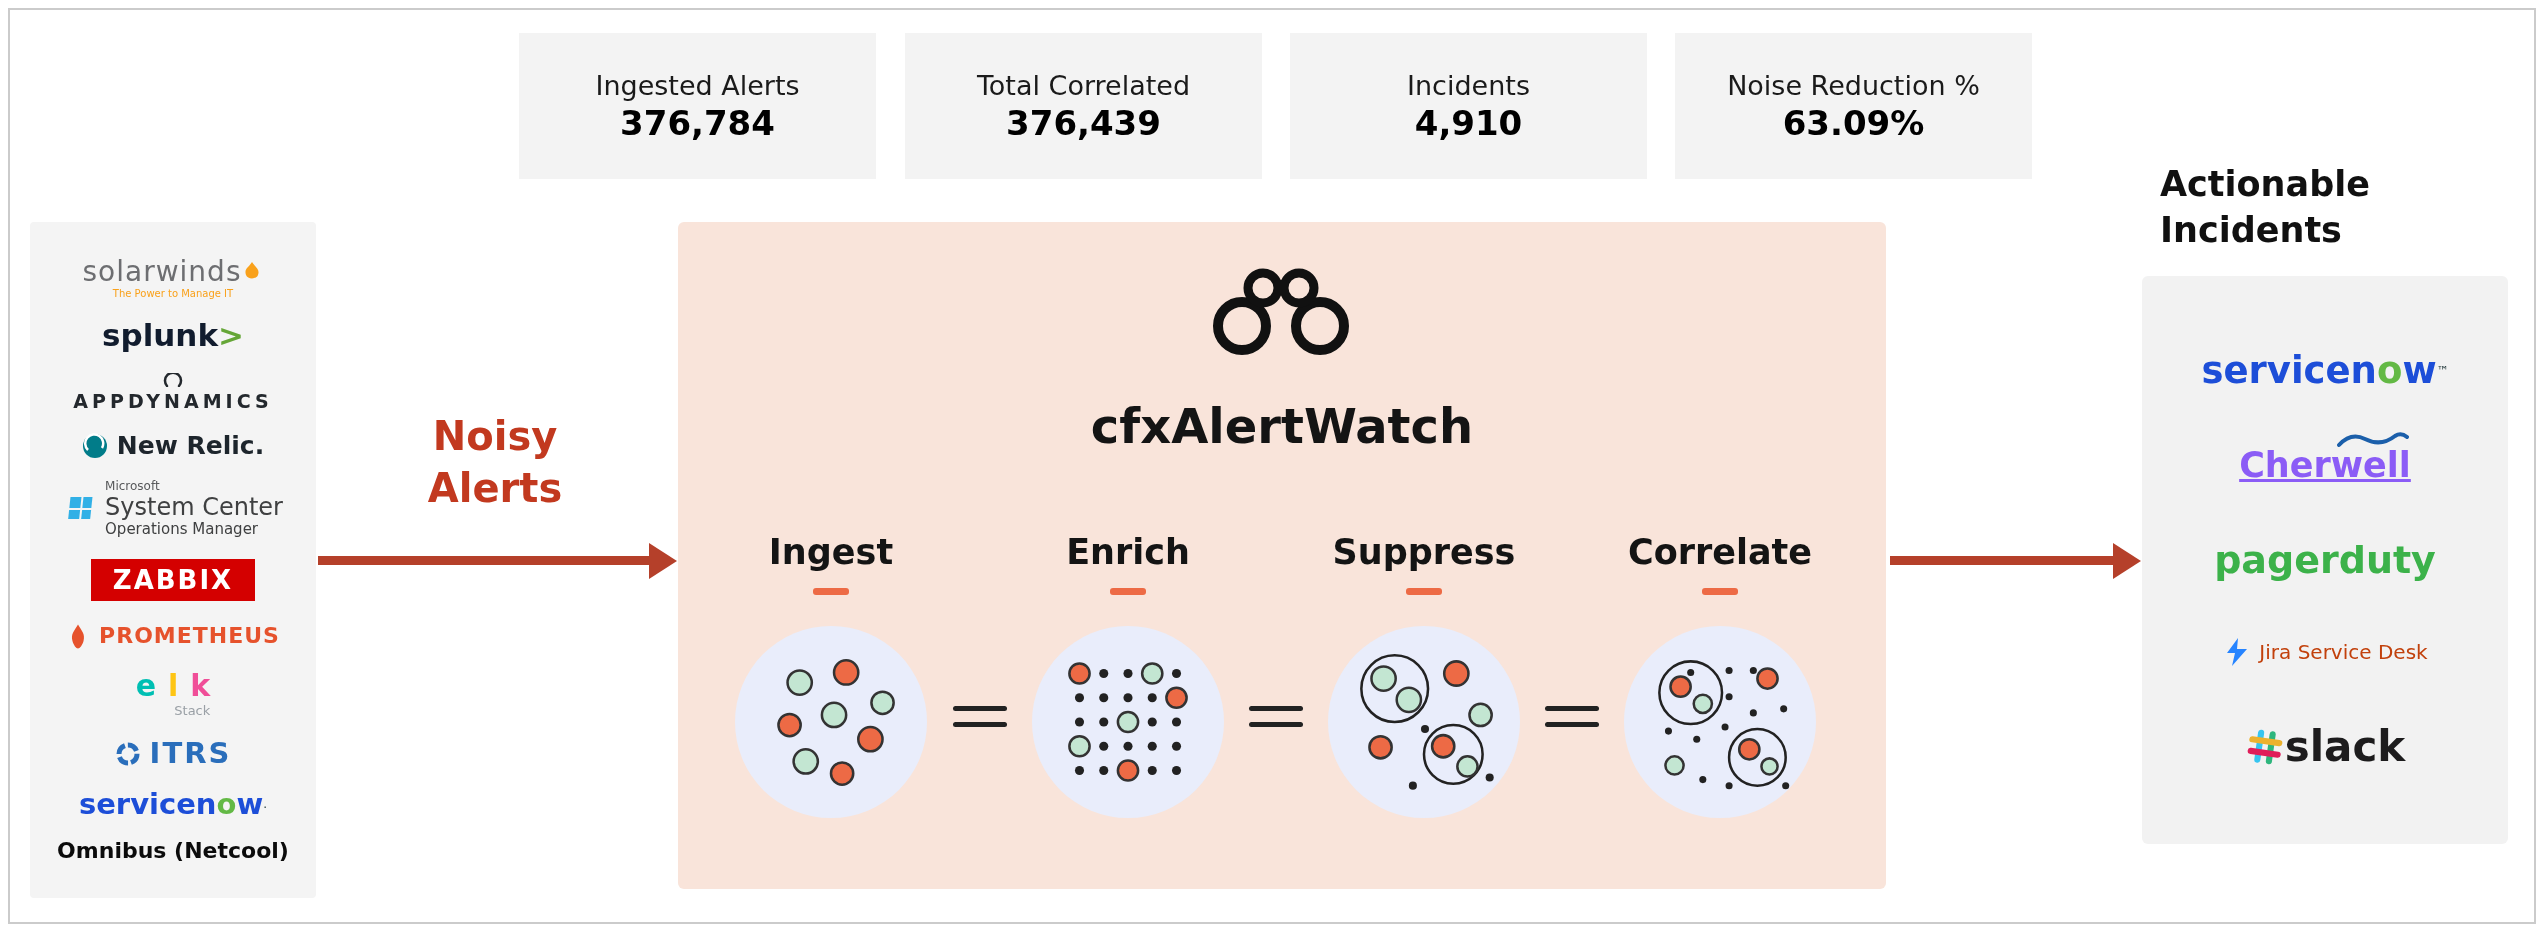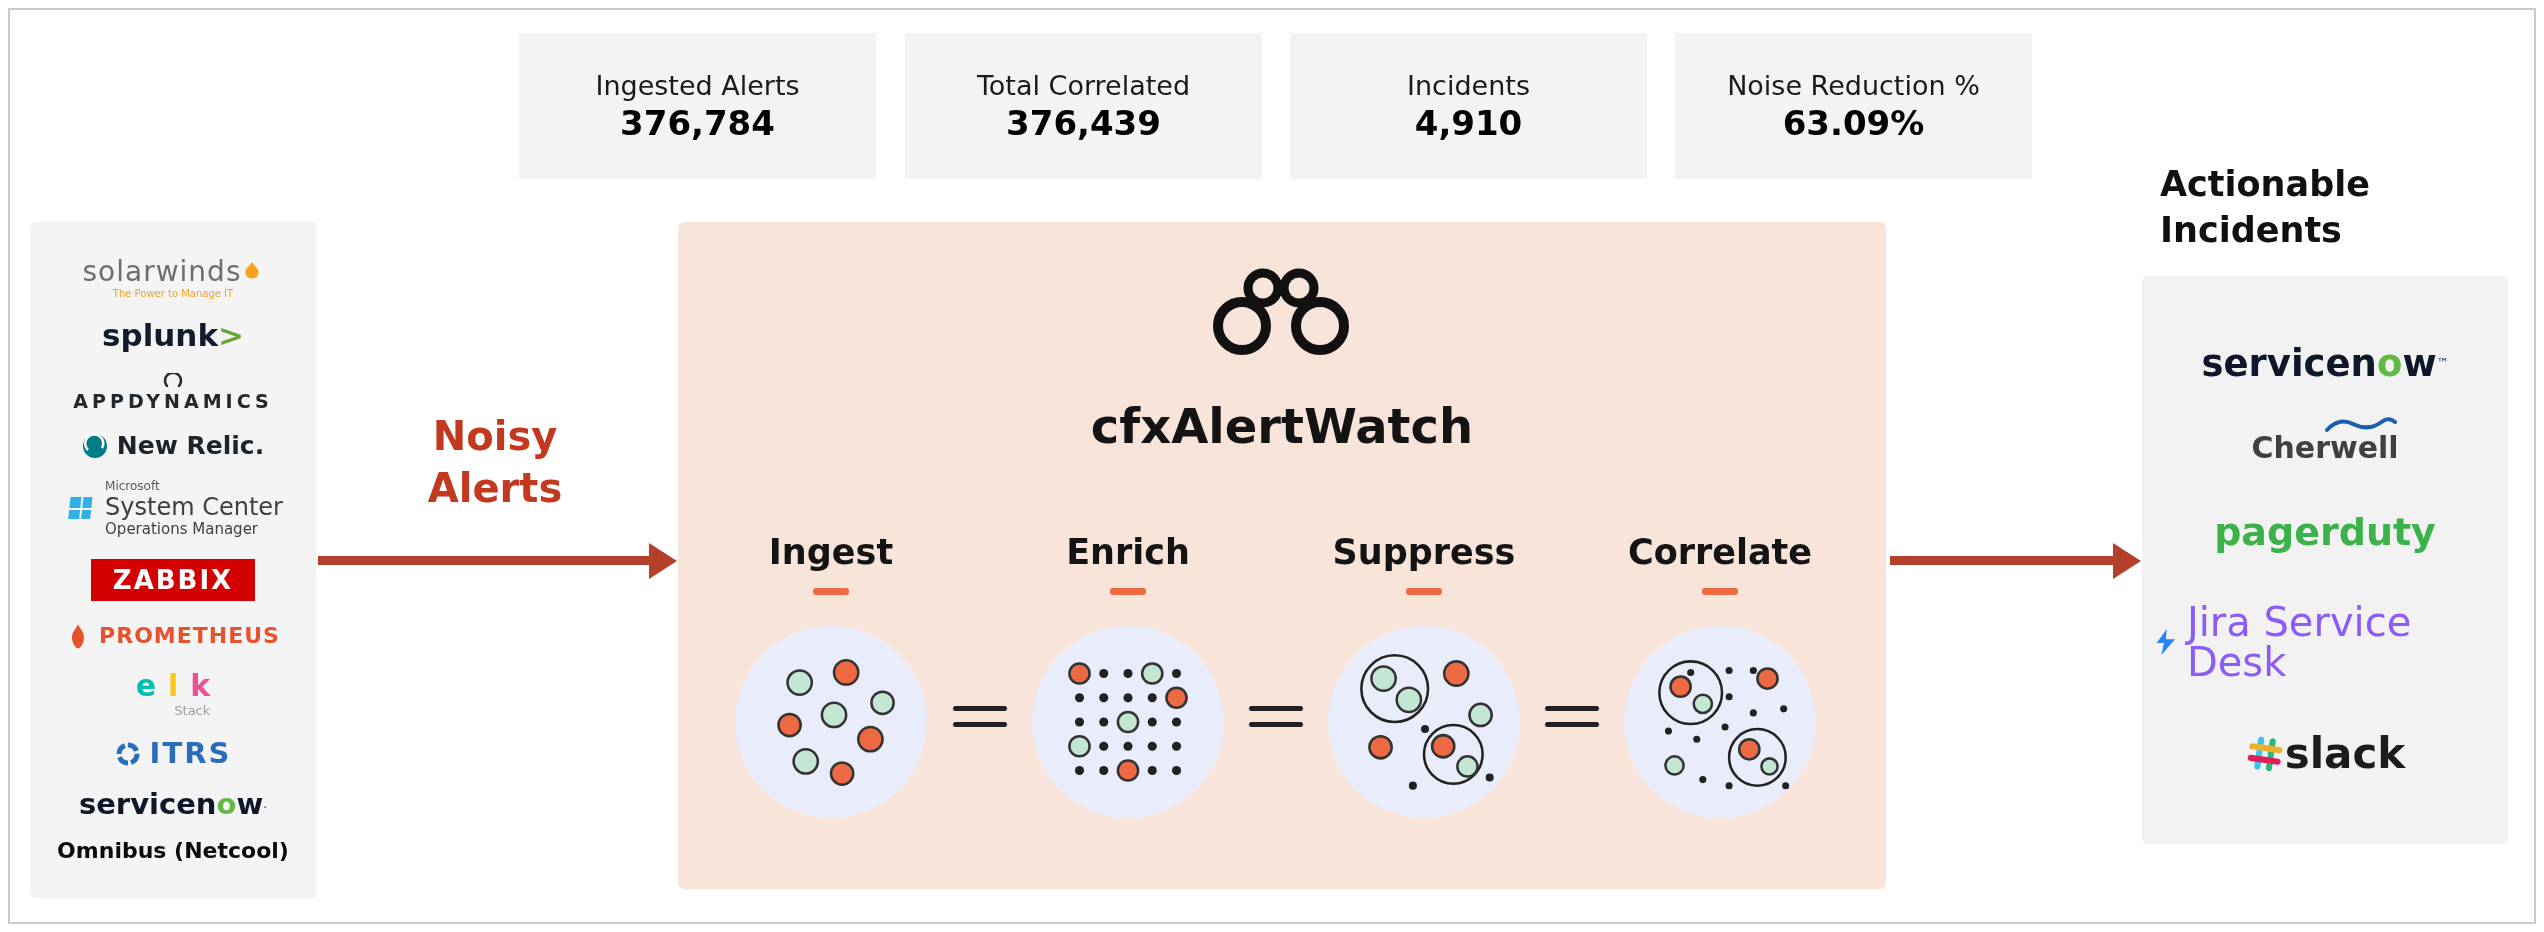--- a/index.html
+++ b/index.html
@@ -32,21 +32,21 @@
   .scom-textcol { display:flex; flex-direction:column; align-items:flex-start; margin-left:8px; line-height:1.12; }
   .scom-brand { font-size:12px; color:#58595b; }
   .scom-name { font-size:24px; color:#3f4041; }
   .scom-sub { font-size:15px; color:#3f4041; }
   .zabbix-badge { background:#d40000; color:#fff; font-weight:700; font-size:26px; padding:8px 22px; letter-spacing:2px; }
   .prom-text { font-size:22px; font-weight:700; color:#e6522c; margin-left:9px; letter-spacing:1px; }
   .elk-letters { display:flex; gap:12px; font-weight:700; font-size:30px; }
   .elk-e { color:#00bfb3; } .elk-l { color:#fec514; } .elk-k { color:#f04e98; }
   .elk-sub { font-size:13px; color:#9aa0a6; margin-top:3px; align-self:flex-end; }
   .itrs-text { font-size:29px; font-weight:700; color:#2a6ebb; margin-left:9px; letter-spacing:2px; }
-  .snow { font-weight:700; font-size:29px; color:#0f172a; }
+  .snow { font-weight:700; font-size:29px; color:#1d4ed8; }
   .snow-o { color:#63b945; }
   .snow-tm { font-size:12px; vertical-align:super; color:#293e40; }
   .snow-lg .snow, .snow-lg .snow-o { font-size:37px; }
   .omni-text { font-size:22px; font-weight:700; color:#0b0b0b; }
 
   
   .noisy { position:absolute; left:380px; top:410px; width:230px; text-align:center;
            font-size:40px; font-weight:700; color:#c2391f; line-height:1.3; }
   .arrow { position:absolute; top:556px; height:9px; background:var(--accent,#b5402a); }
   .arrow::after { content:""; position:absolute; right:-27px; top:50%; transform:translateY(-50%);
@@ -71,24 +71,24 @@
   .gd { fill:var(--mint-dot,#c3e6d2); stroke:#333; stroke-width:2.5; }
   .bd { fill:#222; }
   .oc { fill:none; stroke:#222; stroke-width:2.5; }
 
   
   .right-title { position:absolute; left:2160px; top:162px; width:330px; text-align:left;
                  font-size:35px; font-weight:700; line-height:1.3; }
   .right-box { position:absolute; left:2142px; top:276px; width:366px; height:568px; background:#f2f2f2;
                border-radius:6px; display:flex; flex-direction:column; align-items:center;
                justify-content:space-evenly; padding:18px 10px; }
-  .cherwell { position:relative; font-size:30px; font-weight:700; color:#404040; }
+  .cherwell { position:relative; font-size:35px; font-weight:700; color:#8b5cf6;text-decoration:underline; }
   .cherwell-wave { position:absolute; top:-18px; right:2px; }
   .pd { font-size:38px; font-weight:700; color:#3cb24a; }
-  .jira-text { font-size:40px; font-weight:500; color:#8b5cf6; margin-left:9px; }
+  .jira-text { font-size:20px; font-weight:500; color:#c2410c; margin-left:9px; }
   .slack-text { font-size:42px; font-weight:700; color:#1d1c1d; }
 </style>
 </head>
 <body>
 
 <div class="canvas">
   <div class="frame"></div>
 
   <div class="stat" style="left:519px">
     <div class="stat-label">Ingested Alerts</div>

